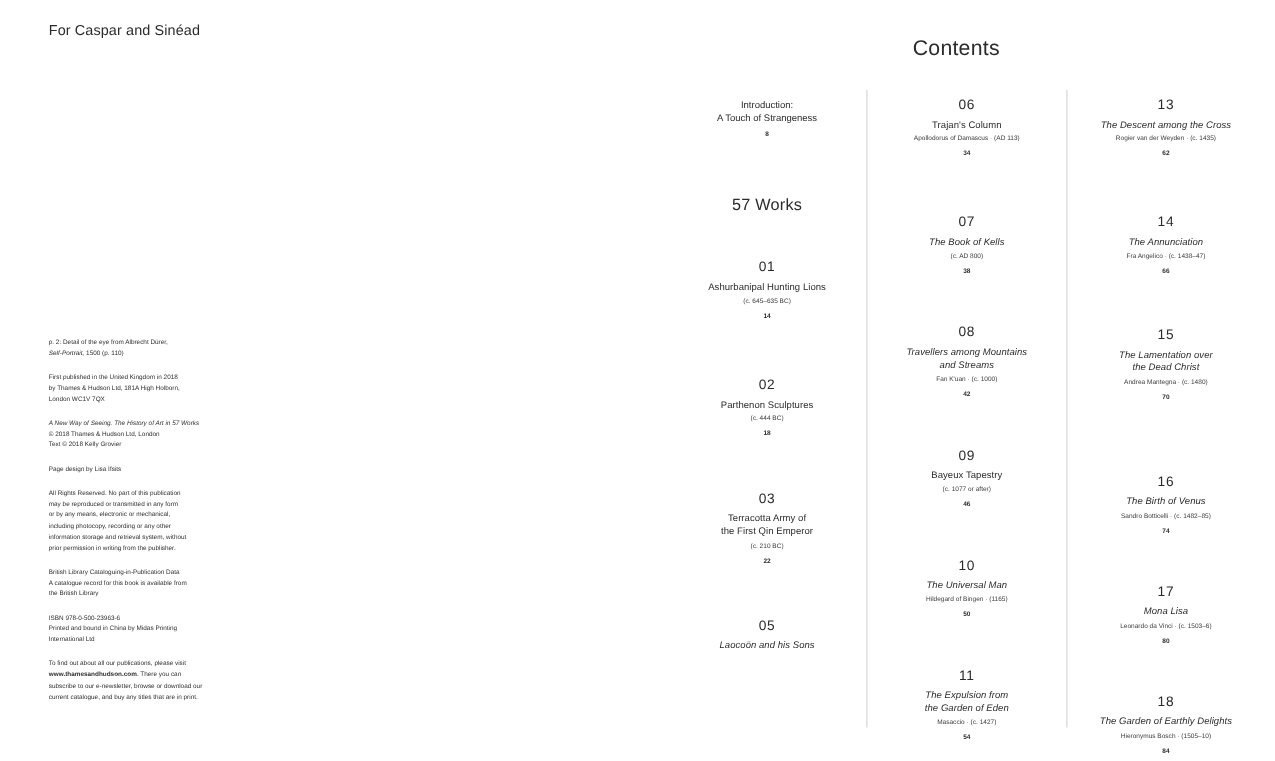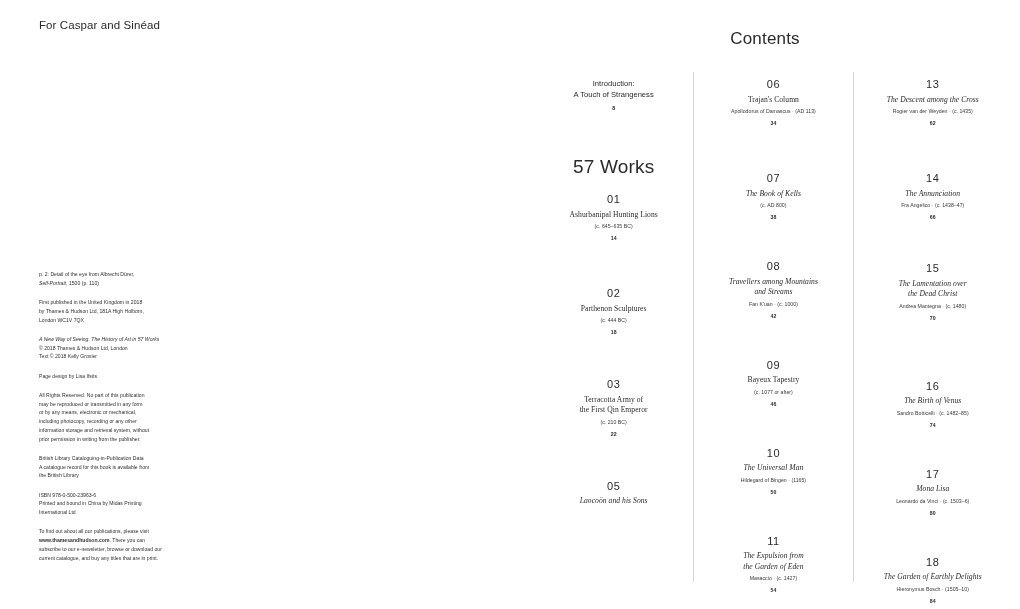--- a/index.html
+++ b/index.html
@@ -116,21 +116,20 @@
     letter-spacing: 0.6px;
     color: #2b2b2b;
     line-height: 1.25;
     margin-bottom: 3px;
   }
   .entry .etitle {
     font-size: 7.6px;
     line-height: 1.38;
     color: #2b2b2b;
     letter-spacing: 0.05px;
-    font-family: Liberation Serif, serif;
   }
   .entry .etitle.italic {
     font-style: italic;
   }
   .entry .meta {
     font-size: 5.2px;
     line-height: 1.5;
     color: #3a3a3a;
     margin-top: 3px;
     letter-spacing: 0.02px;
@@ -152,21 +151,21 @@
   }
   .intro-block .page {
     font-size: 5.2px;
     font-weight: bold;
     margin-top: 5px;
     color: #2b2b2b;
   }
 
   .works-heading {
     text-align: center;
-    font-size: 19px;
+    font-size: 13px;
     letter-spacing: 0.2px;
     color: #2b2b2b;
   }
 </style>
 </head>
 <body>
 
 <div class="spread">
 
   <div class="page-left">
@@ -237,21 +236,21 @@
         <div class="col-inner">
 
           <div class="intro-block" style="margin-top:6px;text-align:center;">
             <div class="ititle">Introduction:</div>
             <div class="ititle">A Touch of Strangeness</div>
             <div class="page">8</div>
           </div>
 
           <div class="works-heading" style="margin-top:45px;">57 Works</div>
 
-          <div id="col1-entries" style="margin-top:15px;">
+          <div id="col1-entries" style="margin-top:37px;">
               <div class="entry">
                 <div class="num">01</div>
                 <div class="etitle"><span>Ashurbanipal Hunting Lions</span></div>
                 <div class="meta">(c. 645–635 BC)</div>
                 <div class="page">14</div>
               </div>
               <div class="entry" style="margin-top: 46px;">
                 <div class="num">02</div>
                 <div class="etitle"><span>Parthenon Sculptures</span></div>
                 <div class="meta">(c. 444 BC)</div>

